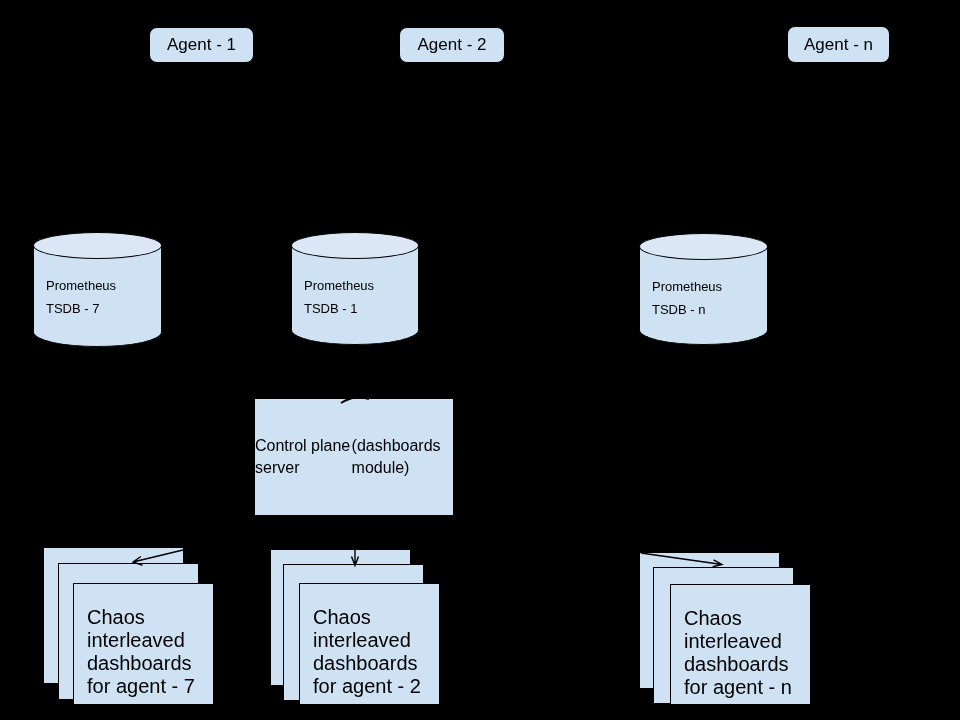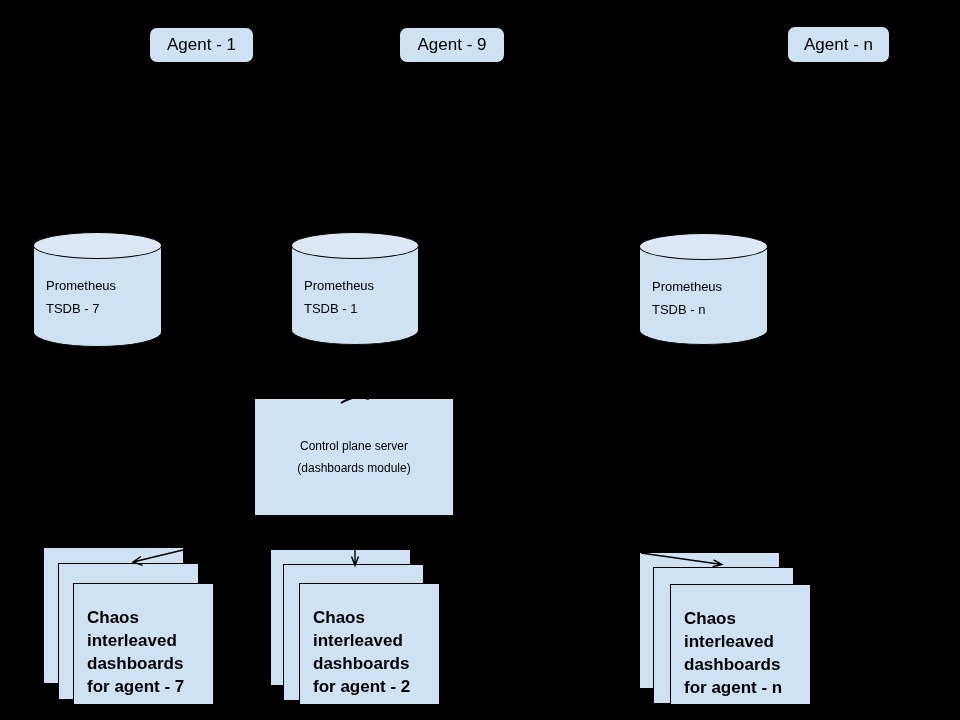--- a/index.html
+++ b/index.html
@@ -58,43 +58,42 @@
     padding-left: 13px;
     font-size: 13px;
     line-height: 23px;
   }
 
   
   .control-box {
     background: var(--shape_fill);
     border: 1.5px solid var(--border);
     display: flex;
-    flex-direction: column;
+    flex-direction: row;
     align-items: center;
     justify-content: center;
     text-align: left;
-    font-size: 12px;
+    font-size: 16px;
     line-height: 22px;
   }
 
   
   .card {
     position: absolute;
     width: 141px;
     height: 137px;
     background: var(--shape_fill);
     border: 1.4px solid var(--border);
     box-sizing: border-box;
   }
   .card.front { height: 145px; }
   .card-label {
     padding: 22px 8px 0 13px;
-    font-size: 17px;
+    font-size: 20px;
     line-height: 23px;
-    font-weight: bold;
   }
 
   #arrow-overlay {
     position: absolute;
     left: 0; top: 0;
     width: 960px; height: 720px;
     pointer-events: none;
     z-index: 10;
   }
   #arrow-overlay path {
@@ -104,21 +103,21 @@
 </style>
 </head>
 <body>
 
 <div id="canvas">
 
   <div class="shape agent-box" style="left:149px; top:27px; width:105px; height:36px;">
     <span>Agent - 1</span>
   </div>
   <div class="shape agent-box" style="left:399px; top:27px; width:106px; height:36px;">
-    <span>Agent - 9</span>
+    <span>Agent - 2</span>
   </div>
   <div class="shape agent-box" style="left:787px; top:26px; width:103px; height:37px;">
     <span>Agent - n</span>
   </div>
 
   <div class="shape" style="left:33px; top:232px; width:129px; height:115px;">
     <div class="cyl-body"></div>
     <div class="cyl-top"></div>
     <div class="cyl-label">
       <div>Prometheus</div>

